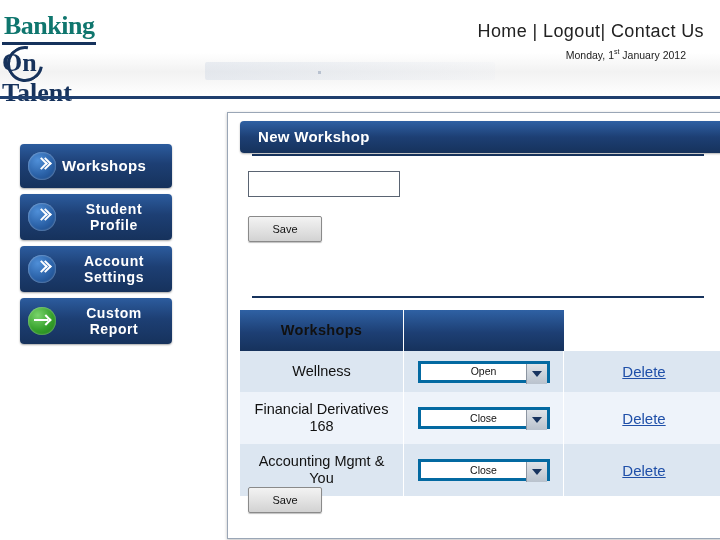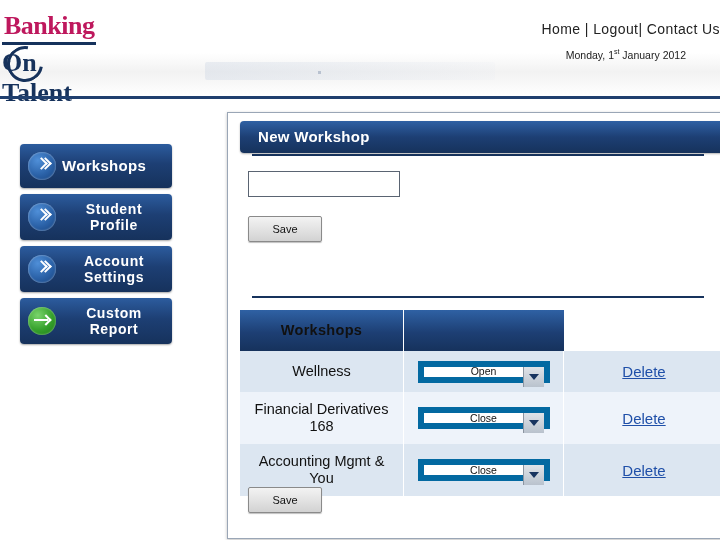--- a/index.html
+++ b/index.html
@@ -43,21 +43,21 @@
     width: 108px;
     height: 86px;
   }
   .logo-banking {
     position: absolute;
     left: 0; top: 2px;
     font-family: "Liberation Serif", serif;
     font-weight: bold;
     font-size: 26px;
     letter-spacing: -0.5px;
-    color: #be185d;
+    color: #0f766e;
     background: #ffffff;
     padding: 1px 2px;
     border-bottom: 3px solid #16325c;
   }
   .logo-on {
     position: absolute;
     left: 0; top: 40px;
     font-family: "Liberation Serif", serif;
     font-weight: bold;
     font-size: 26px;
@@ -67,22 +67,22 @@
     position: absolute;
     left: 5px; top: 38px;
     width: 30px; height: 30px;
     border: 3px solid #16325c;
     border-radius: 50%;
     border-right-color: transparent;
     transform: rotate(-35deg);
   }
   .nav {
     position: absolute;
-    right: 0; top: 21px;
-    font-size: 14px;
+    right: 16px; top: 21px;
+    font-size: 18px;
     color: #222222;
     letter-spacing: 0.4px;
     white-space: nowrap;
     padding-left: 16px;
   }
   .nav a {
     color: #222222;
     text-decoration: none;
   }
   .nav .sep { color: #222222; }
@@ -289,21 +289,21 @@
     text-align: center;
     line-height: 17px;
   }
   .trow.tall .tcell { height: 52px; }
   .cell-text { padding: 0 6px; }
 
   .select {
     position: relative;
     width: 132px; height: 22px;
     background: #ffffff;
-    border: 6px solid #0369a1;
+    border: 3px solid #0369a1;
     box-sizing: border-box;
     font-size: 10.5px;
     color: #111111;
     display: flex;
     align-items: center;
     justify-content: center;
   }
   .select .arrow-box {
     position: absolute;
     right: 0; top: 0;

